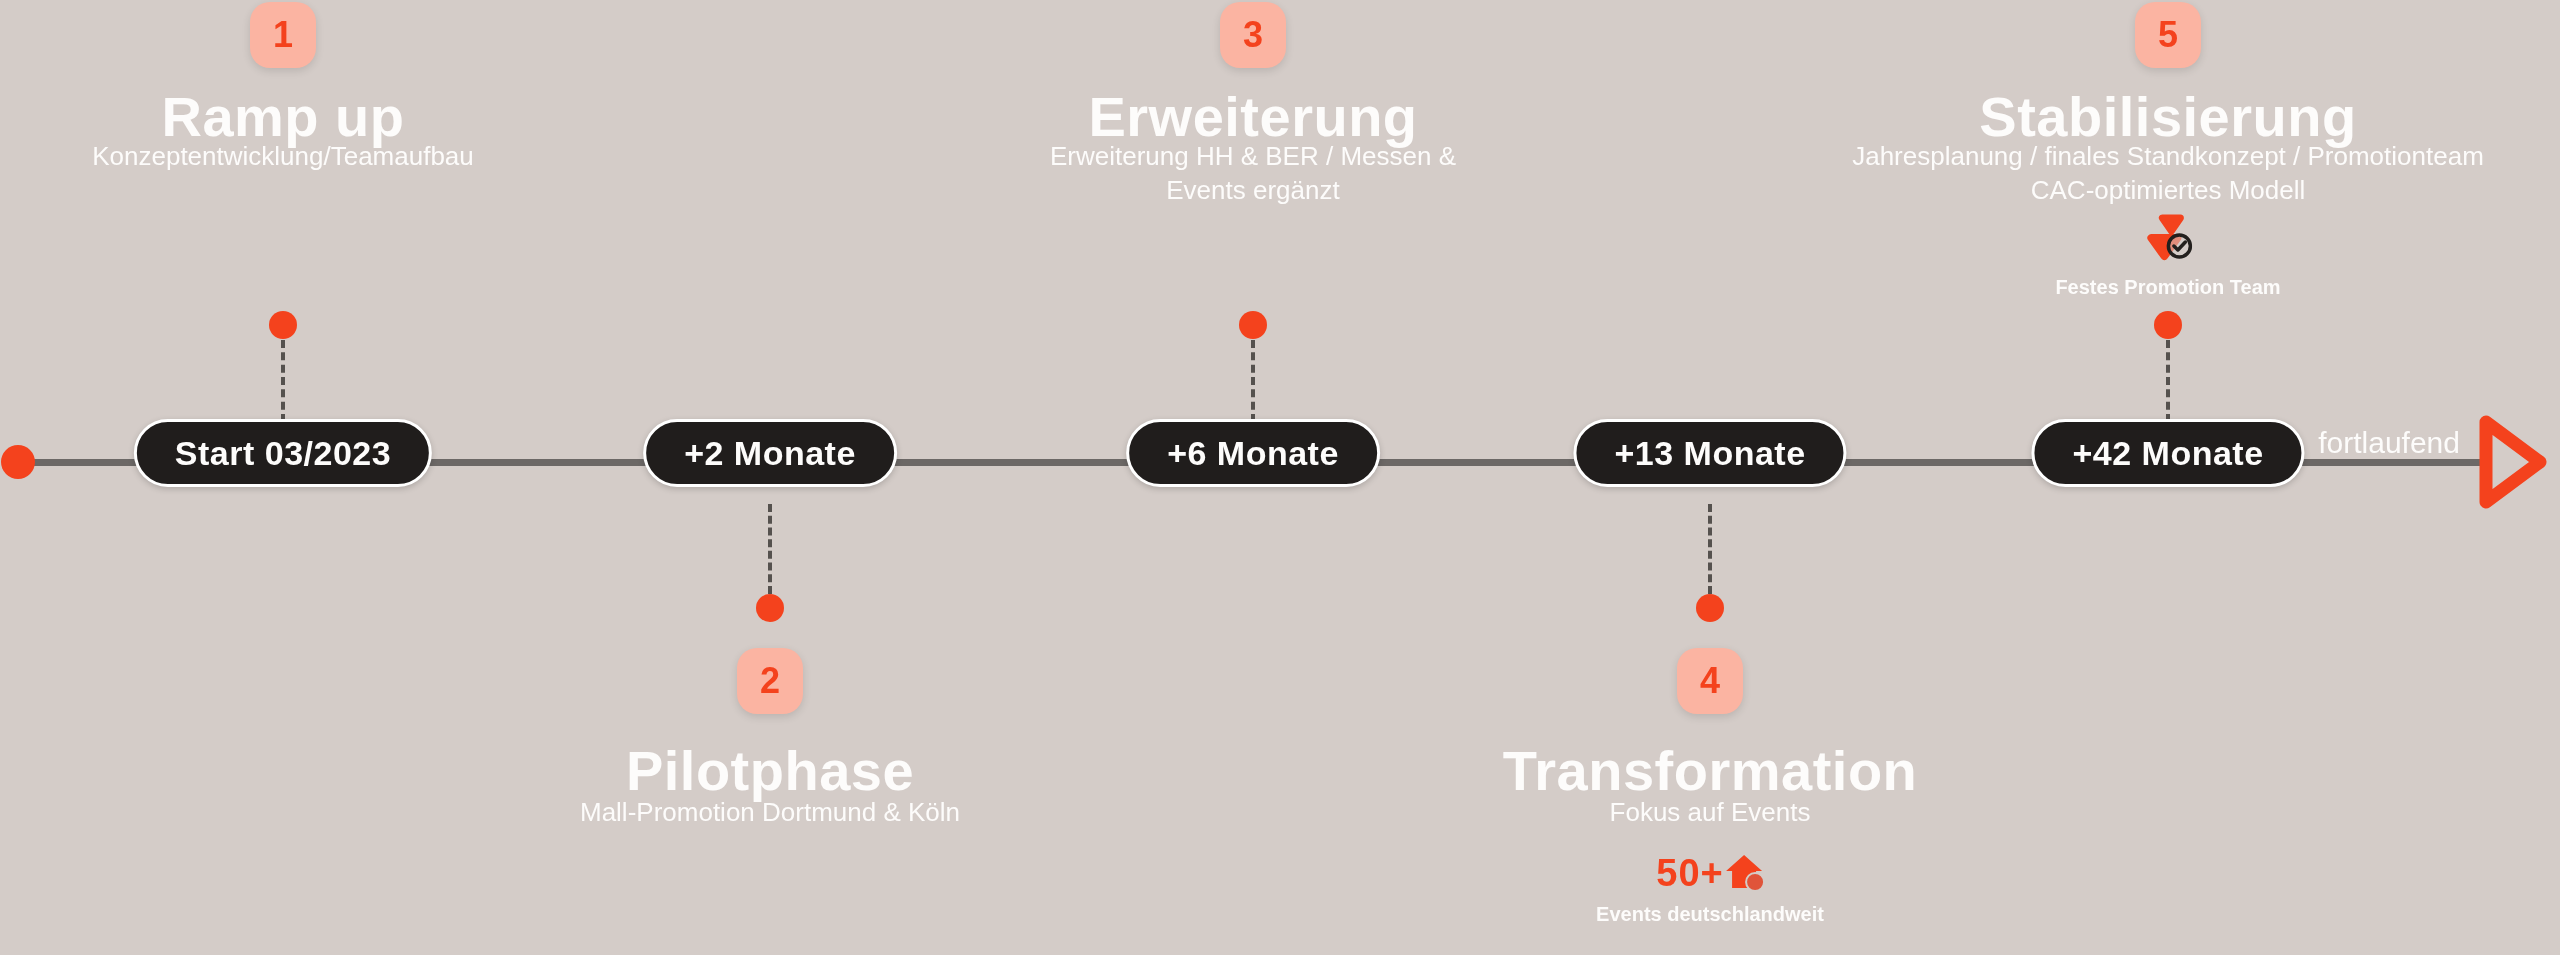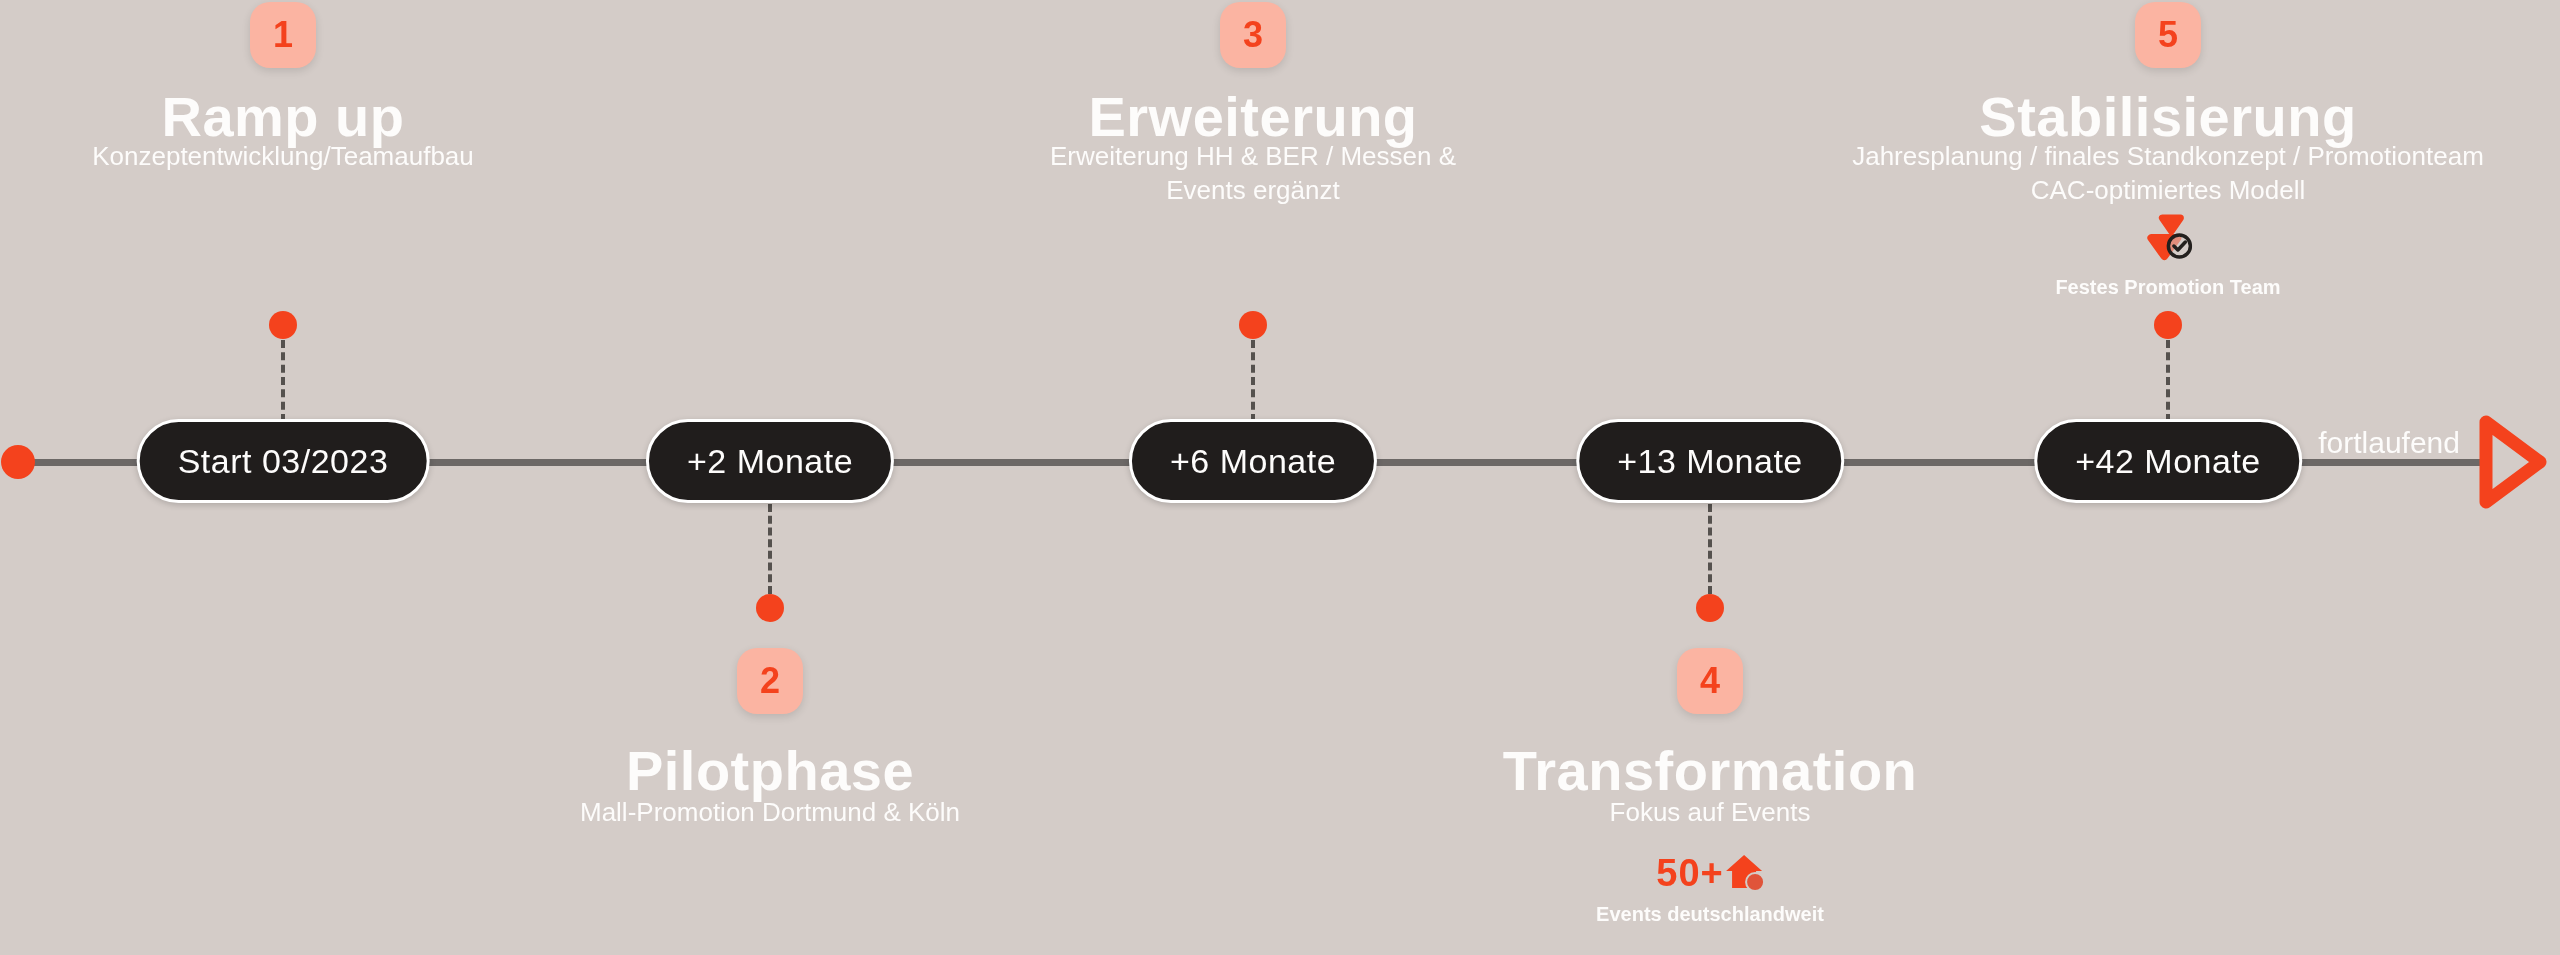--- a/index.html
+++ b/index.html
@@ -89,26 +89,26 @@
   .dot.pos-bottom{top:594px;}
   .connector{
     width:0;
     border-left:4px dashed var(--connector);
     z-index:0;
   }
   .connector.pos-top{top:340px; height:82px;}
   .connector.pos-bottom{top:504px; height:90px;}
   .pill{
     top:419px;
-    height:84px;
+    height:68px;
     border-radius:60px;
     background:var(--pill-bg);
     border:3px solid var(--pill-border);
     color:var(--text);
-    font-size:34px; font-weight:400;
+    font-size:34px; font-weight:700;
     letter-spacing:.5px;
     display:flex; align-items:center;
     padding:0 38px;
     z-index:3;
     box-shadow:0 2px 6px rgba(0,0,0,.18);
   }
   
   .callout-team{
     top:212px;
     display:flex; flex-direction:column; align-items:center;

